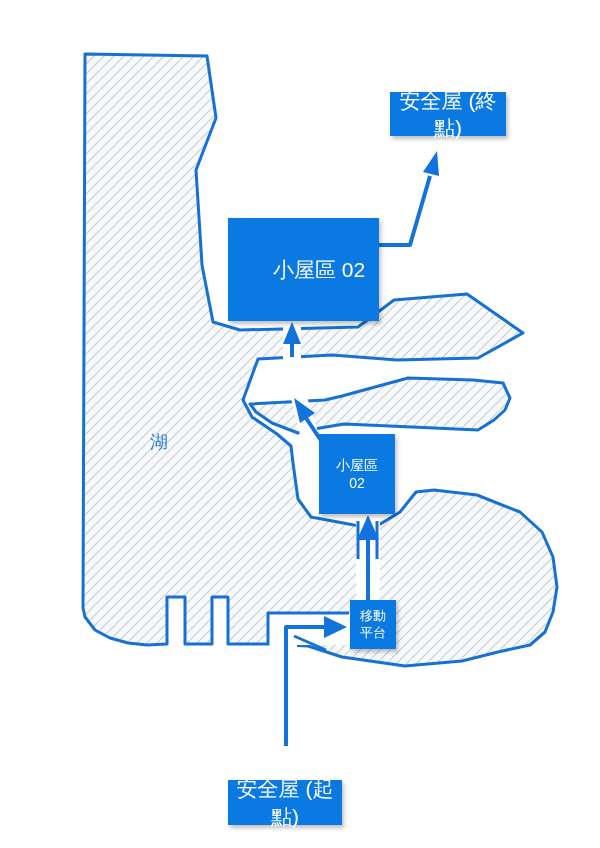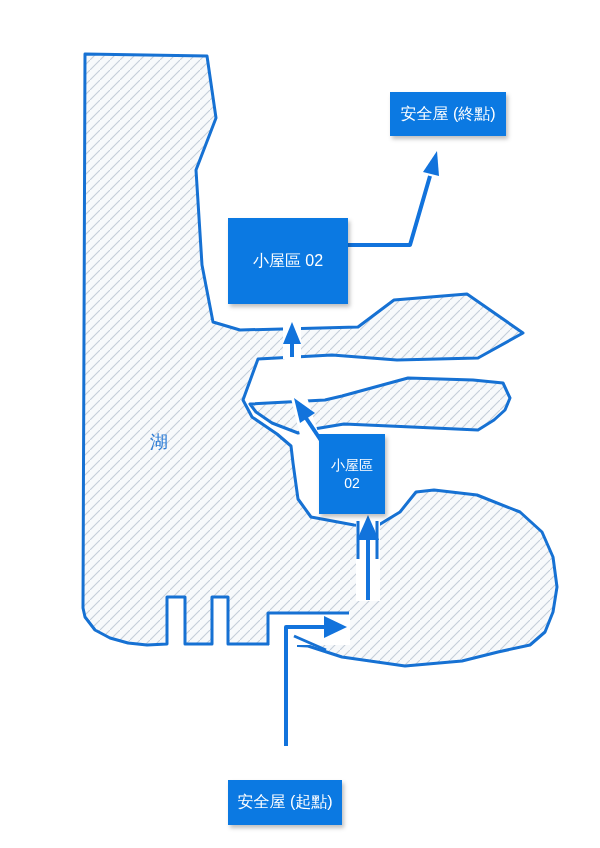--- a/index.html
+++ b/index.html
@@ -39,21 +39,21 @@
   .node{
     position:absolute;
     background:var(--node-fill,#0b79e2);
     color:var(--node-text,#fff);
     display:flex;flex-direction:column;align-items:center;justify-content:center;
     text-align:center;
     box-shadow:2px 3px 4px rgba(0,0,0,0.25);
     line-height:1.3;
     user-select:none;
   }
-  .fs15{font-size:16px;}
+  .fs15{font-size:21px;}
   .fs14{font-size:14px;}
   .fs13{font-size:13px;}
   .lake-label{
     position:absolute;left:150px;top:430px;
     color:var(--lake-label,#2d7dd6);
     font-size:18px;
   }
 </style>
 </head>
 <body>
@@ -114,30 +114,34 @@
     <g>
       <polyline class="route" points="348,245 410,245 430,176"></polyline>
       <polygon class="route-head" points="437,151 439,176 423,172"></polygon>
     </g>
   </svg>
 
   <div class="node fs15" style="left:390px;top:92px;width:116px;height:44px;">
     <span>安全屋 (終點)</span>
   </div>
 
-  <div class="node fs15" style="left:228px;top:218px;width:120px;height:86px;">
+  <div class="node fs15" style="left:228px;top:218px;width:120px;height:103px;padding-left:31px;">
     <span>小屋區 02</span>
   </div>
 
 
-  <div class="node fs14" style="left:319px;top:434px;width:66px;height:80px;">
+  <div class="node fs14" style="left:319px;top:434px;width:76px;height:80px;">
     <span>小屋區</span>
     <span>02</span>
   </div>
 
+  <div class="node fs13" style="left:350px;top:600px;width:46px;height:49px;">
+    <span>移動</span>
+    <span>平台</span>
+  </div>
 
   <div class="node fs15" style="left:228px;top:744px;width:114px;height:45px;margin-top:36px;">
     <span>安全屋 (起點)</span>
   </div>
 
   <div class="lake-label">湖</div>
 
 </div>
 
 </body></html>

